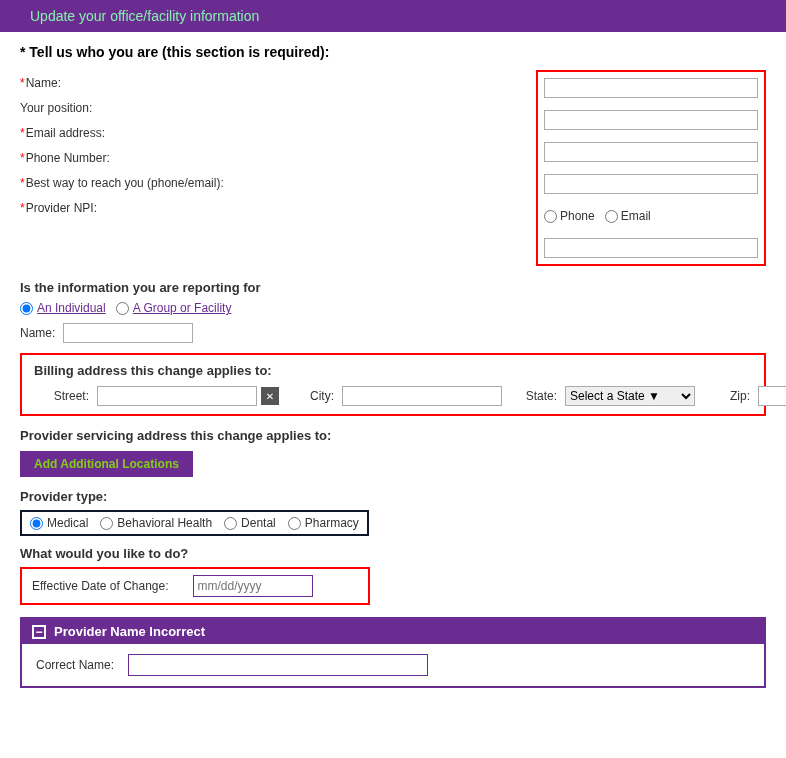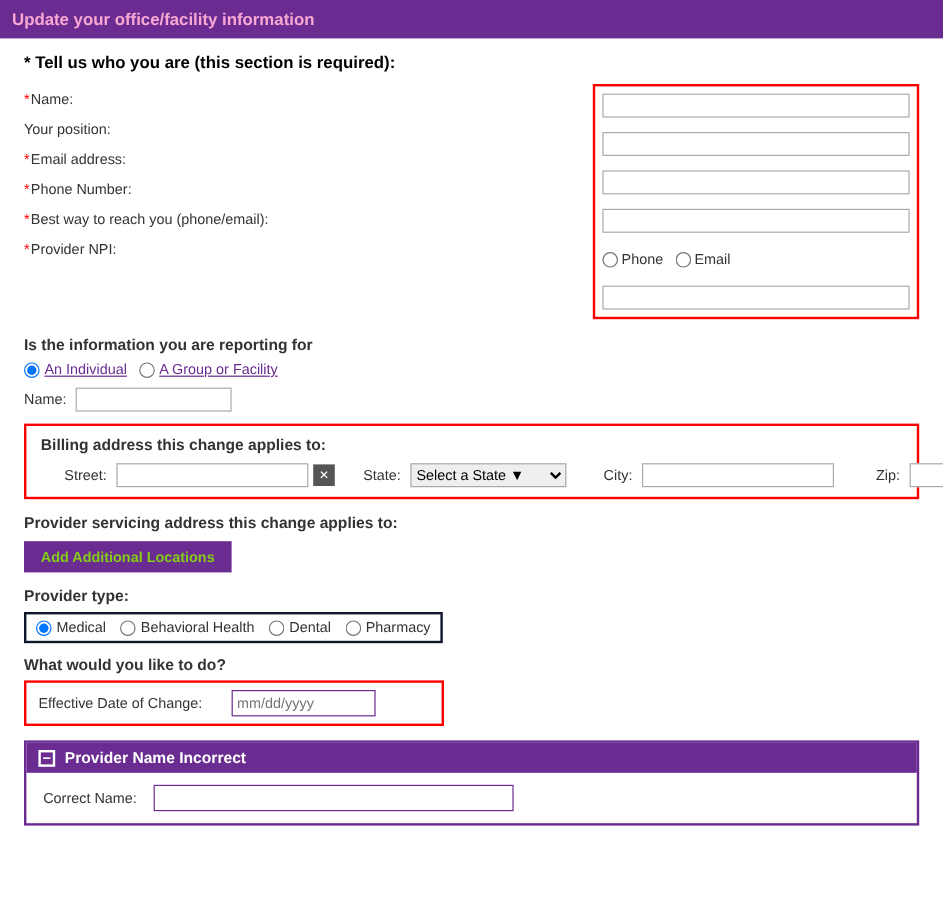--- a/index.html
+++ b/index.html
@@ -11,24 +11,24 @@
     }
 
     .page-wrapper {
       width: 786px;
       min-height: 758px;
       background: #fff;
     }
 
     .header-bar {
       background: #6b2c91;
-      color: #f9a8d4;
-      padding: 8px 10px;
+      color: #86efac;
+      padding: 8px 30px;
       font-size: 14px;
-      font-weight: bold;
+      font-weight: normal;
     }
 
     .main-content {
       padding: 12px 20px;
     }
 
     .section-title {
       font-size: 14px;
       font-weight: bold;
       margin-bottom: 10px;
@@ -55,21 +55,21 @@
       align-items: center;
       font-size: 12px;
     }
 
     .labels-col .label-row .req {
       color: red;
       margin-right: 1px;
     }
 
     .inputs-col {
-      width: 272px;
+      width: 230px;
       border: 2px solid red;
       padding: 6px;
       display: flex;
       flex-direction: column;
       gap: 12px;
     }
 
     .inputs-col input[type="text"] {
       width: 100%;
       height: 20px;
@@ -390,41 +390,41 @@
     <div class="billing-section">
       <div class="billing-title">Billing address this change applies to:</div>
       <div class="address-grid">
 
         <div class="addr-row">
           <span class="addr-label">Street:</span>
           <div class="street-wrapper">
             <input type="text" style="">
             <button class="clear-btn">✕</button>
           </div>
+        </div>
+
+        <div class="addr-row">
+          <span class="addr-label">City:</span>
+          <input type="text" style="">
         </div>
 
         <div class="addr-row">
           <span class="addr-label">State:</span>
           <select>
             <option value="">Select a State ▼</option>
             <option value="AL">Alabama</option>
             <option value="AK">Alaska</option>
             <option value="AZ">Arizona</option>
             <option value="CA">California</option>
             <option value="NY">New York</option>
             <option value="TX">Texas</option>
           </select>
         </div>
 
         <div class="addr-row">
-          <span class="addr-label">City:</span>
-          <input type="text" style="">
-        </div>
-
-        <div class="addr-row">
           <span class="addr-label">Zip:</span>
           <input type="text" style="">
         </div>
 
         <div class="addr-row">
           <span class="addr-label">County:</span>
           <input type="text" style="">
         </div>
 
         <div class="addr-row">

